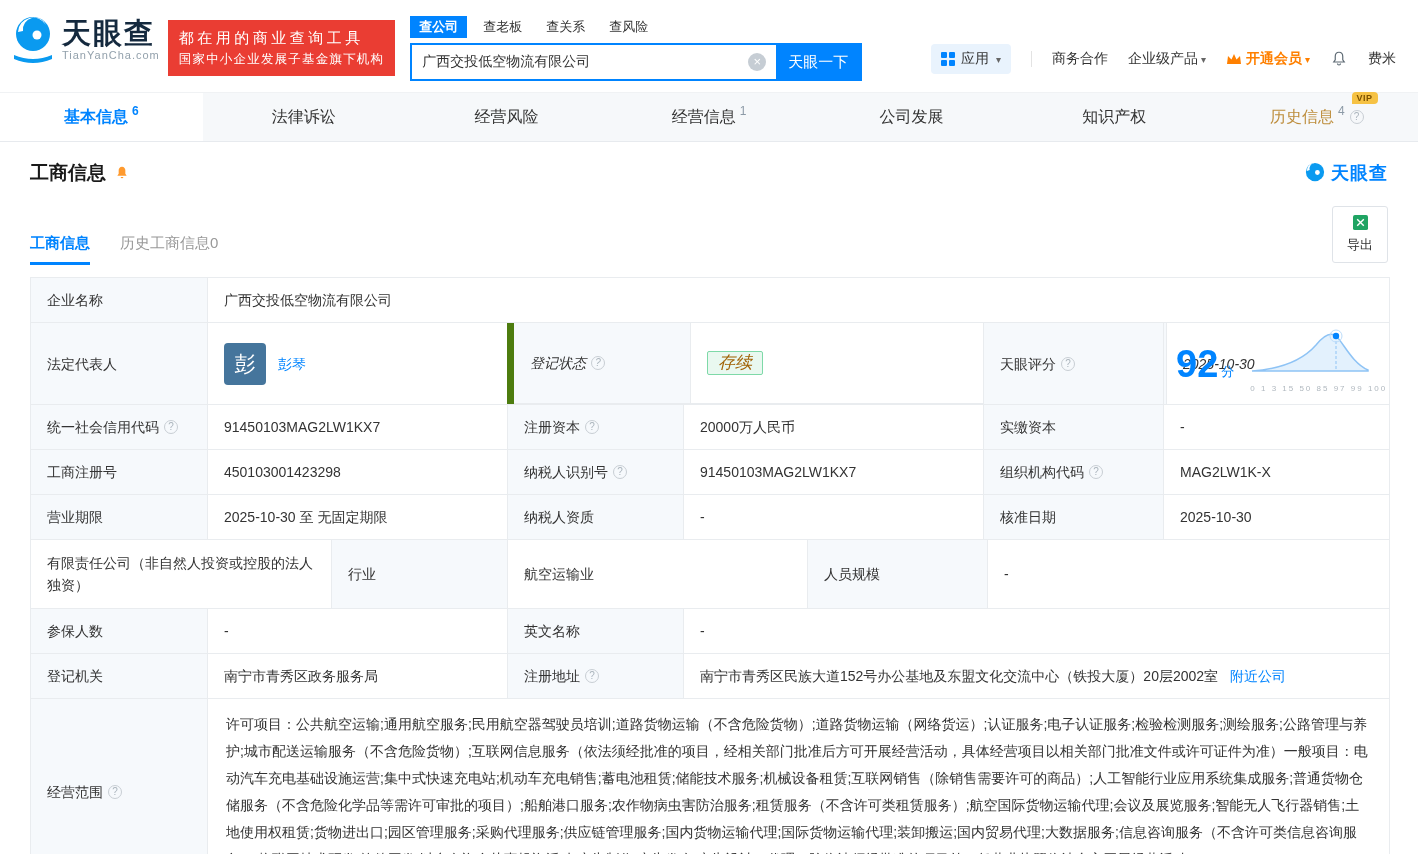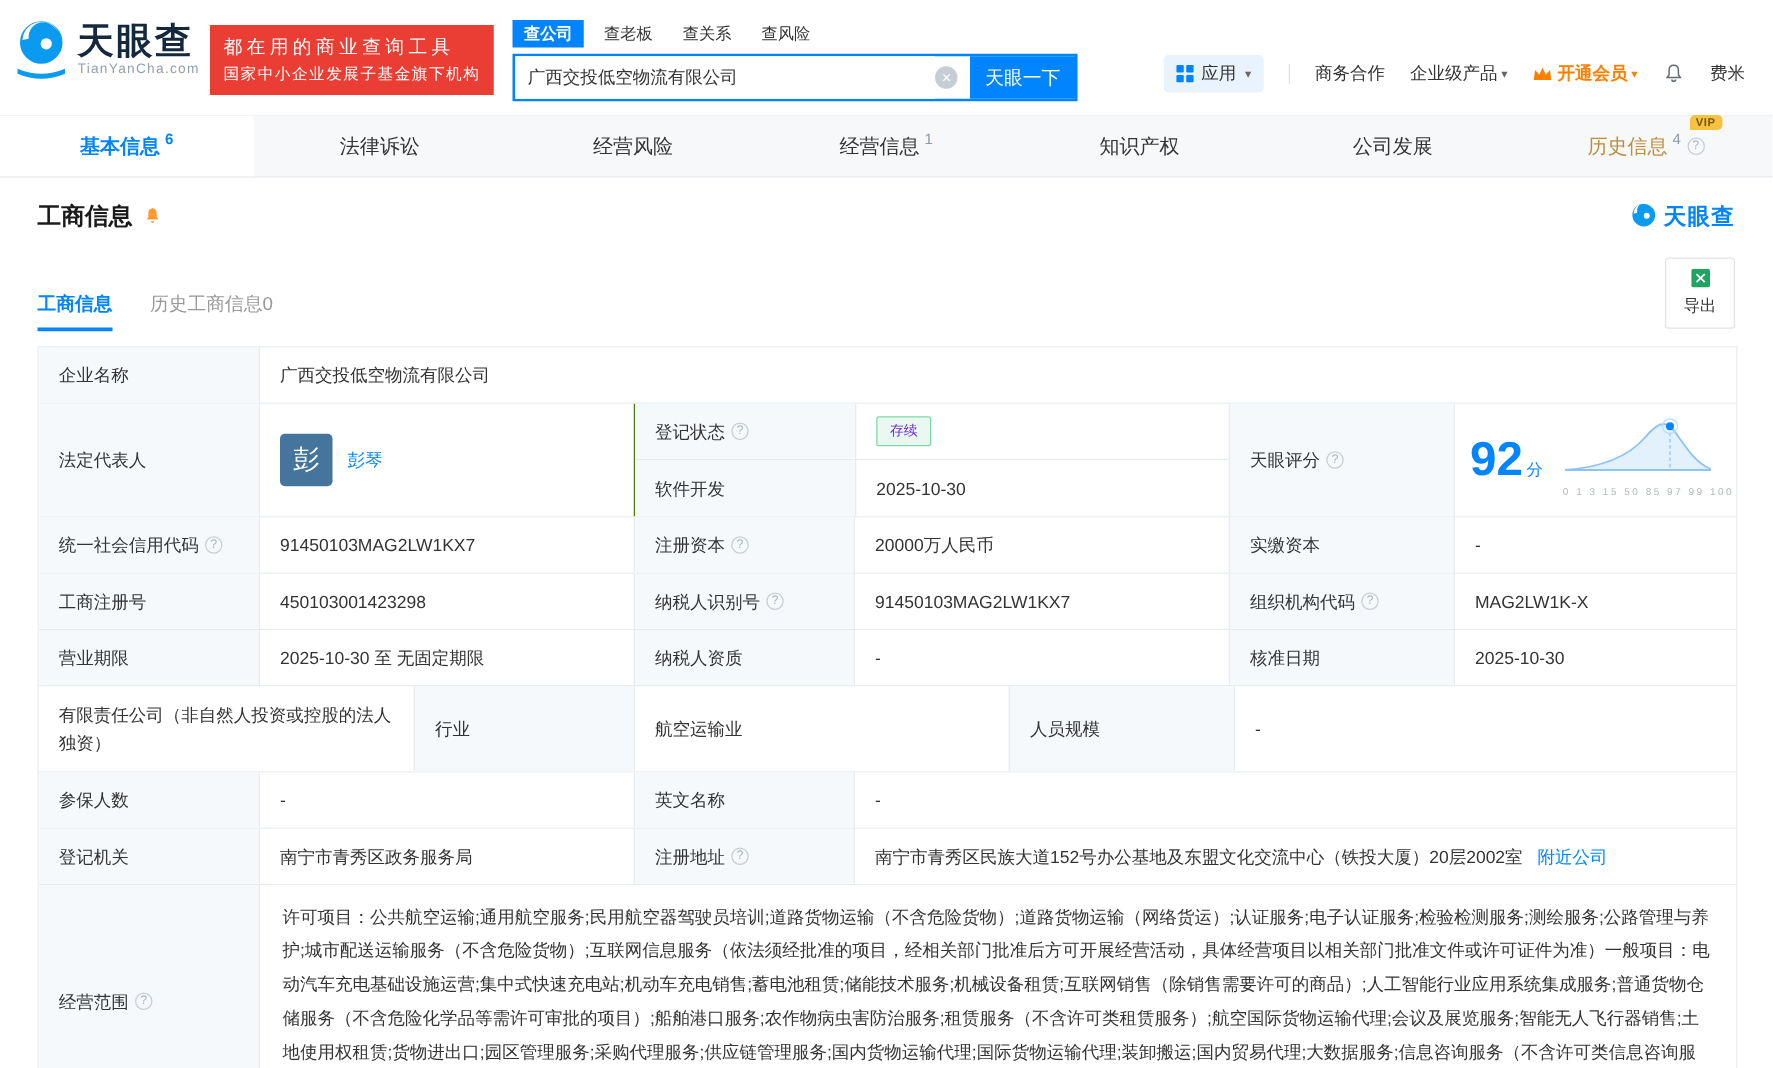--- a/index.html
+++ b/index.html
@@ -59,27 +59,27 @@
   
   .tbl { margin: 2px 28px 24px 30px; border: 1px solid #e9ecef; font-size: 14px; }
   .trow { display: flex; border-bottom: 1px solid #e9ecef; min-height: 45px; align-items: stretch; }
   .trow:last-child { border-bottom: none; }
   .cell { display: flex; align-items: center; padding: 8px 16px; border-left: 1px solid #e9ecef; line-height: 22px; }
   .trow > .cell:first-child, .trow > .nested:first-child { border-left: none; }
   .lbl { background: #f6f9fc; color: #333; flex-shrink: 0; }
   .w-l1 { width: 176px; } .w-v1 { width: 300px; }
   .w-l2 { width: 176px; } .w-v2 { width: 300px; }
   .w-l3 { width: 180px; } .grow { flex: 1; min-width: 0; }
-  .nested { width: 476px; display: flex; flex-direction: column; flex-shrink: 0; border-left: 1px solid #4d7c0f; }
+  .nested { width: 476px; display: flex; flex-direction: row; flex-shrink: 0; border-left: 7px solid #4d7c0f; font-style: italic; }
   .nested .cell:first-child { border-left: none; }
   .nrow { display: flex; flex: 1; min-height: 45px; }
   .nrow:first-child { border-bottom: 1px solid #e9ecef; }
   .tall { min-height: 69px; }
 
-  .badge-ok { background: #e9f8f0; border: 1px solid #7ed9a8; color: #6d28d9; font-size: 11px; padding: 1px 10px; border-radius: 2px; line-height: 20px; }
+  .badge-ok { background: #e9f8f0; border: 1px solid #7ed9a8; color: #a16207; font-size: 17px; padding: 1px 10px; border-radius: 2px; line-height: 20px; }
   .avatar { width: 42px; height: 42px; background: #45759c; color: #fff; border-radius: 4px; display: flex; align-items: center; justify-content: center; font-size: 21px; cursor: pointer; flex-shrink: 0; }
   .rep-name { color: #0084ff; margin-left: 12px; }
   .score-cell { padding: 4px 12px; }
   .score-num { color: #0084ff; font-size: 38px; font-weight: bold; line-height: 40px; }
   .score-unit { color: #0084ff; font-size: 13px; margin-left: 3px; margin-top: 16px; }
   .score-chart { margin-left: 16px; }
   .axis { font-size: 8px; color: #b0b8bf; letter-spacing: 2px; margin-top: -1px; white-space: nowrap; }
   .scope-cell { display: block; padding: 12px 18px; line-height: 27px; }
   .addr-link { color: #0084ff; margin-left: 12px; white-space: nowrap; }
 </style>
@@ -162,24 +162,24 @@
     <span>法律诉讼</span>
   </div>
   <div class="nav-tab">
     <span>经营风险</span>
   </div>
   <div class="nav-tab">
     <span>经营信息</span>
     <span class="cnt">1</span>
   </div>
   <div class="nav-tab">
+    <span>公司发展</span>
+  </div>
+  <div class="nav-tab">
     <span>知识产权</span>
-  </div>
-  <div class="nav-tab">
-    <span>公司发展</span>
   </div>
   <div class="nav-tab gold">
     <span class="tabinner">
       <span>历史信息</span>
       <span class="cnt">4</span>
       <span class="q">?</span>
       <span class="vip-badge">VIP</span>
     </span>
   </div>
 </nav>

